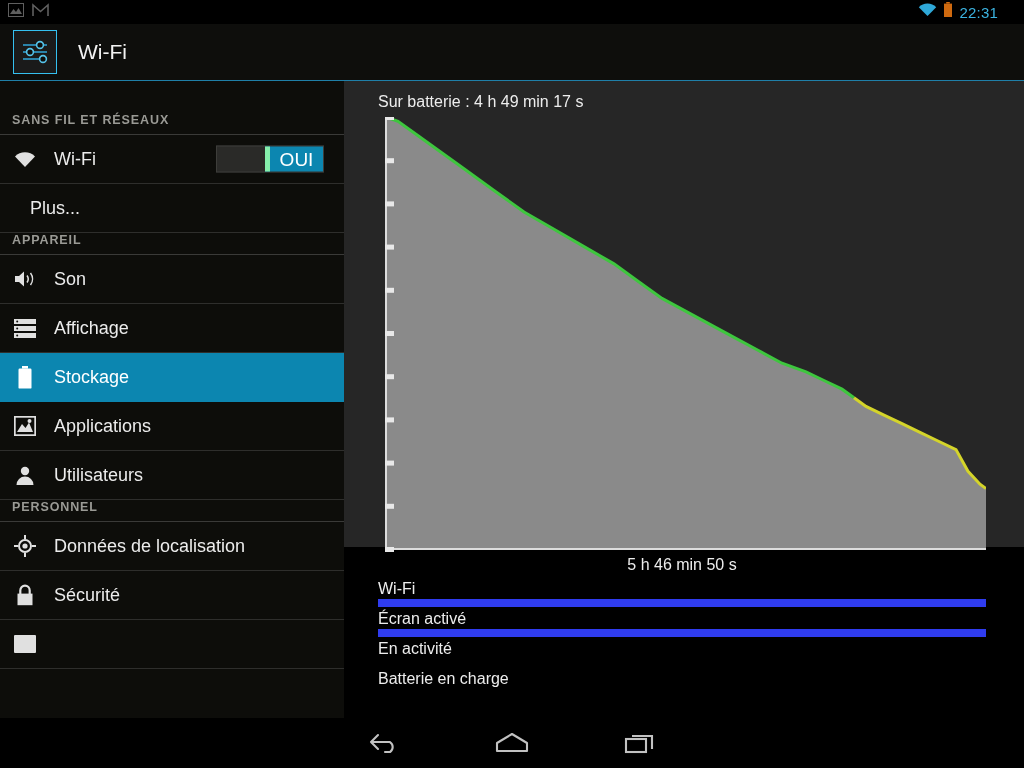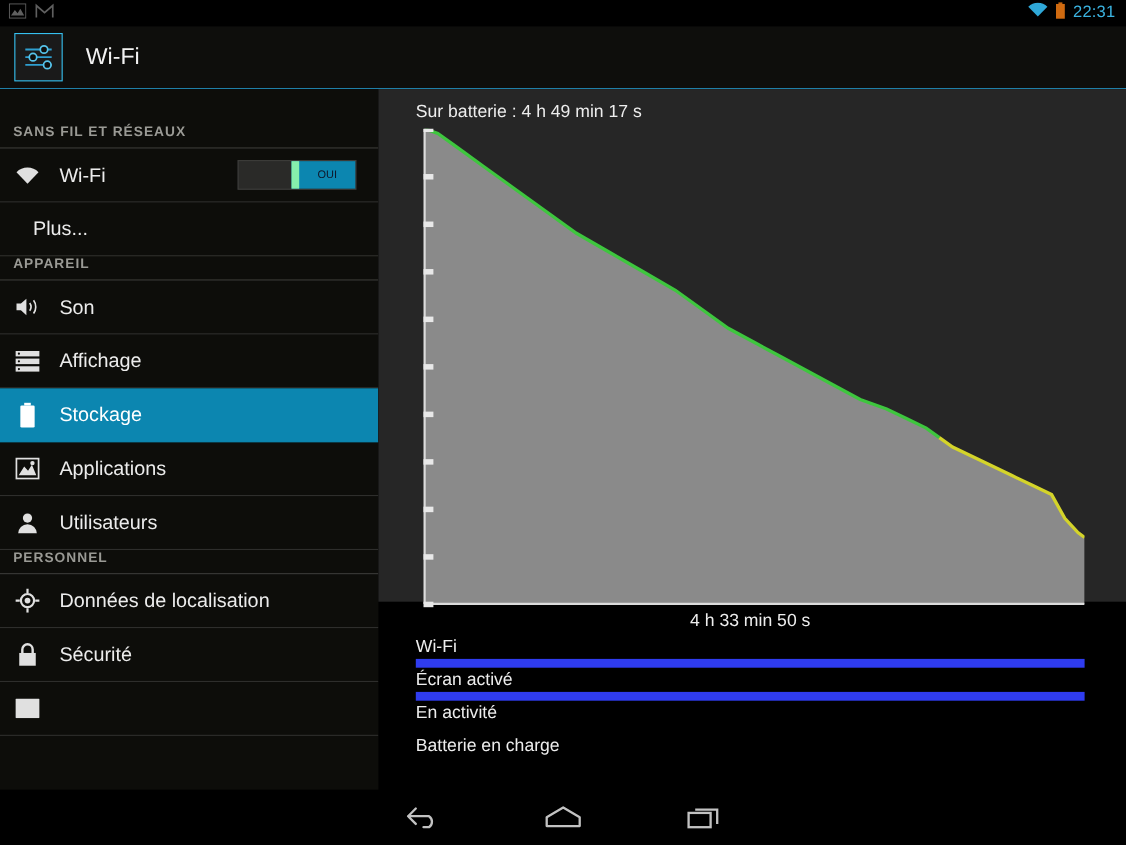--- a/index.html
+++ b/index.html
@@ -11,21 +11,21 @@
     -webkit-font-smoothing:antialiased;
   }
   #app { position:relative; width:1024px; height:768px; }
 
   
   .statusbar {
     position:absolute; top:0; left:0; width:1024px; height:24px;
     background:#000; display:flex; align-items:center;
   }
   .sb-left { display:flex; align-items:center; gap:8px; padding-left:8px; }
-  .sb-right { margin-left:auto; display:flex; gap:6px; padding-right:10px; }
+  .sb-right { margin-left:auto; display:flex; align-items:center; gap:6px; padding-right:26px; }
   .sb-time { color:#3bb3e0; font-size:15px; letter-spacing:.2px; }
   .nicon { opacity:.62; display:block; }
 
   
   .actionbar {
     position:absolute; top:24px; left:0; width:1024px; height:57px;
     background:#0e0e0c; display:flex; align-items:center;
     border-bottom:1px solid #1f7fa8;
   }
   .app-icon {
@@ -57,23 +57,23 @@
   }
   .row-label { font-size:18px; color:#ececec; margin-left:14px; }
   .row.sel .row-label { color:#fff; }
   .row.noicon .row-label { margin-left:30px; }
   .toggle {
     position:absolute; right:20px; top:50%; transform:translateY(-50%);
     width:108px; height:27px; background:#2a2a28;
     border:1px solid #3d3d3a; display:flex; justify-content:flex-end;
   }
   .toggle-thumb {
-    width:58px; background:#0c86b0; color:#0f172a; font-size:10px;
+    width:58px; background:#0c86b0; color:#ffffff; font-size:19px;
     display:flex; align-items:center; justify-content:center;
-    border-left:7px solid #86efac;
+    border-left:5px solid #86efac;
   }
 
   
   .content {
     position:absolute; top:81px; left:344px; width:680px; height:466px;
     background:#262626;
   }
   .chart-title {
     font-size:16px; color:#ededed; padding:12px 0 0 34px;
   }
@@ -287,21 +287,21 @@
           <rect x="7" y="170.8" width="9" height="5" fill="#e8e8e8"></rect>
           <rect x="7" y="214" width="9" height="5" fill="#e8e8e8"></rect>
           <rect x="7" y="257.2" width="9" height="5" fill="#e8e8e8"></rect>
           <rect x="7" y="300.4" width="9" height="5" fill="#e8e8e8"></rect>
           <rect x="7" y="343.6" width="9" height="5" fill="#e8e8e8"></rect>
           <rect x="7" y="386.8" width="9" height="5" fill="#e8e8e8"></rect>
           <rect x="7" y="430" width="9" height="5" fill="#e8e8e8"></rect>
         </svg>
     </div>
 
-    <div class="axis-caption">4 h 33 min 50 s</div>
+    <div class="axis-caption">5 h 46 min 50 s</div>
 
     <div class="legend">
       <div class="legend-row">
         <span class="legend-label">Wi-Fi</span>
         <span class="legend-bar"></span>
       </div>
       <div class="legend-row">
         <span class="legend-label">Écran activé</span>
         <span class="legend-bar"></span>
       </div>

